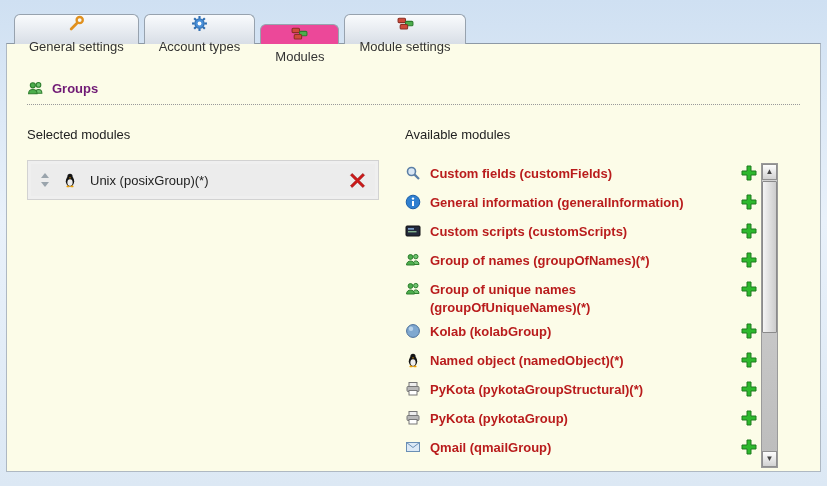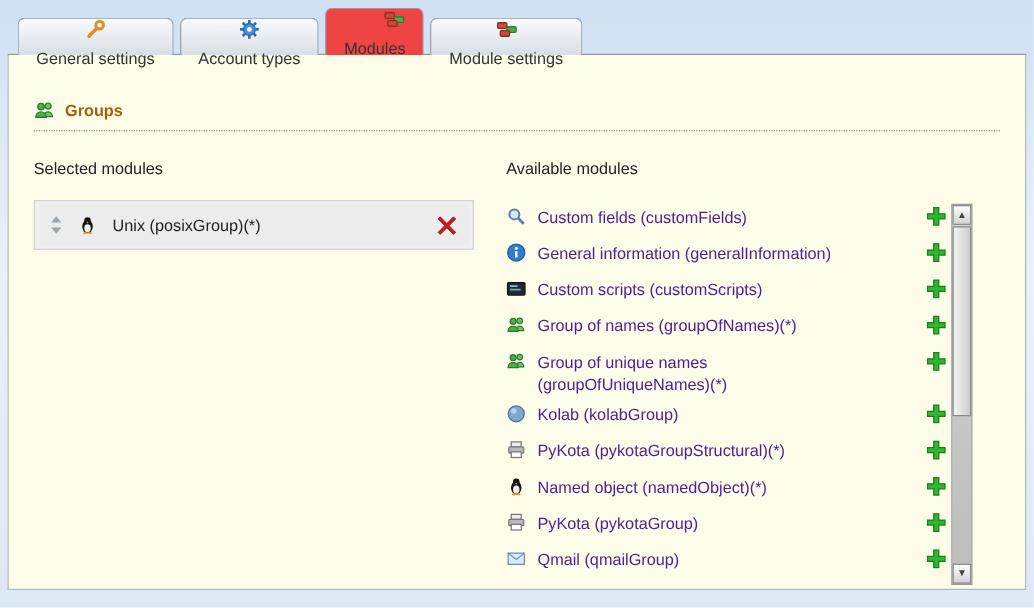--- a/index.html
+++ b/index.html
@@ -16,36 +16,36 @@
   }
   .tab {
     display:flex; align-items:center; gap:7px;
     height:30px; padding:0 14px;
     border:1px solid #97a2ae; border-bottom:none;
     border-radius:6px 6px 0 0;
     background:linear-gradient(#f9fbfd, #d8dee6);
     font-size:13px; color:#333; cursor:pointer; white-space:nowrap;flex-direction:column;
   }
   .tab.active {
-    height:38px; background:#ef4444; position:relative;align-items:flex-end;
+    height:20px; background:#ec4899; position:relative;
   }
   .tab .ticon { width:17px; height:17px; display:inline-flex; }
   .tab .ticon svg { width:100%; height:100%; }
   
   .panel {
     position:absolute; left:6px; right:6px; top:43px; bottom:14px;
     background:#fcfce8;
     border:1px solid #aeb8c2; border-top:1px solid #8d99a6;
     padding:0 20px;
   }
   .groups-heading {
     margin-top:36px; padding-bottom:7px;
     border-bottom:1px dotted #9a9a9a;
     display:flex; align-items:center; gap:8px;
-    font-size:13px; font-weight:bold; color:#a16207;
+    font-size:13px; font-weight:bold; color:#701a75;
   }
   .groups-heading .hicon { width:17px; height:17px; display:inline-flex; }
   .columns { display:flex; margin-top:22px; }
   .col-left { width:358px; flex:0 0 auto; }
   .col-right { flex:1 1 auto; margin-left:20px; position:relative; }
   .col-label { font-size:13px; color:#222; margin-bottom:18px; }
   
   .selected-box {
     width:352px; border:1px solid #d2d2d2; background:#efefef; padding:3px;
   }
@@ -61,22 +61,22 @@
     background:none; border:none; padding:0; cursor:pointer;
     display:inline-flex; align-items:center; justify-content:center;
   }
   .del-btn { margin-left:auto; width:18px; height:18px; }
   .del-btn svg { width:17px; height:17px; }
   
   .avail-rows { width:352px; }
   .avail-row { display:flex; align-items:flex-start; min-height:29px; padding:2px 0; }
   .avail-row .icon16 { margin-top:3px; }
   .avail-label {
-    font-size:13px; color:#4c1d95; margin-left:9px;
-    max-width:262px; line-height:1.35; padding-top:3px;
+    font-size:13px; color:#b91c1c; margin-left:9px;
+    max-width:262px; line-height:1.35; padding-top:3px;font-weight:bold;
   }
   .add-btn { margin-left:auto; width:17px; height:17px; margin-top:2px; }
   .add-btn svg { width:16px; height:16px; }
   
   .scrollbar {
     position:absolute; top:119px; bottom:3px; right:42px; width:17px;
     border:1px solid #9a9a9a;
     background:linear-gradient(#d4d4d4, #bcbcbc);
   }
   .sb-btn {
@@ -289,45 +289,45 @@
           <button class="add-btn">
             <svg viewBox="0 0 16 16">
                 <path d="M6 1h4v5h5v4h-5v5H6v-5H1V6h5z" fill="#2db82d" stroke="#1f7a1f"></path>
               </svg>
           </button>
         </div>
 
         <div class="avail-row">
           <span class="icon16">
             <svg viewBox="0 0 16 16">
-                <rect x="4" y="1.5" width="8" height="4" fill="#eee" stroke="#777"></rect>
-                <rect x="2" y="5.5" width="12" height="5" rx="1" fill="#b9b9b9" stroke="#777"></rect>
-                <rect x="4" y="9.5" width="8" height="4.5" fill="#fff" stroke="#777"></rect>
-              </svg>
-          </span>
-          <span class="avail-label">PyKota (pykotaGroupStructural)(*)</span>
-          <button class="add-btn">
-            <svg viewBox="0 0 16 16">
-                <path d="M6 1h4v5h5v4h-5v5H6v-5H1V6h5z" fill="#2db82d" stroke="#1f7a1f"></path>
-              </svg>
-          </button>
-        </div>
-
-        <div class="avail-row">
-          <span class="icon16">
-            <svg viewBox="0 0 16 16">
                 <ellipse cx="8" cy="9.2" rx="4.2" ry="5.4" fill="#141414"></ellipse>
                 <ellipse cx="8" cy="10.6" rx="2.6" ry="3.3" fill="#ededed"></ellipse>
                 <circle cx="8" cy="4.4" r="2.6" fill="#141414"></circle>
                 <polygon points="7,5.4 9,5.4 8,6.8" fill="#f0a000"></polygon>
                 <ellipse cx="6" cy="14.4" rx="1.6" ry="0.9" fill="#f0a000"></ellipse>
                 <ellipse cx="10" cy="14.4" rx="1.6" ry="0.9" fill="#f0a000"></ellipse>
               </svg>
           </span>
           <span class="avail-label">Named object (namedObject)(*)</span>
+          <button class="add-btn">
+            <svg viewBox="0 0 16 16">
+                <path d="M6 1h4v5h5v4h-5v5H6v-5H1V6h5z" fill="#2db82d" stroke="#1f7a1f"></path>
+              </svg>
+          </button>
+        </div>
+
+        <div class="avail-row">
+          <span class="icon16">
+            <svg viewBox="0 0 16 16">
+                <rect x="4" y="1.5" width="8" height="4" fill="#eee" stroke="#777"></rect>
+                <rect x="2" y="5.5" width="12" height="5" rx="1" fill="#b9b9b9" stroke="#777"></rect>
+                <rect x="4" y="9.5" width="8" height="4.5" fill="#fff" stroke="#777"></rect>
+              </svg>
+          </span>
+          <span class="avail-label">PyKota (pykotaGroupStructural)(*)</span>
           <button class="add-btn">
             <svg viewBox="0 0 16 16">
                 <path d="M6 1h4v5h5v4h-5v5H6v-5H1V6h5z" fill="#2db82d" stroke="#1f7a1f"></path>
               </svg>
           </button>
         </div>
 
         <div class="avail-row">
           <span class="icon16">
             <svg viewBox="0 0 16 16">

